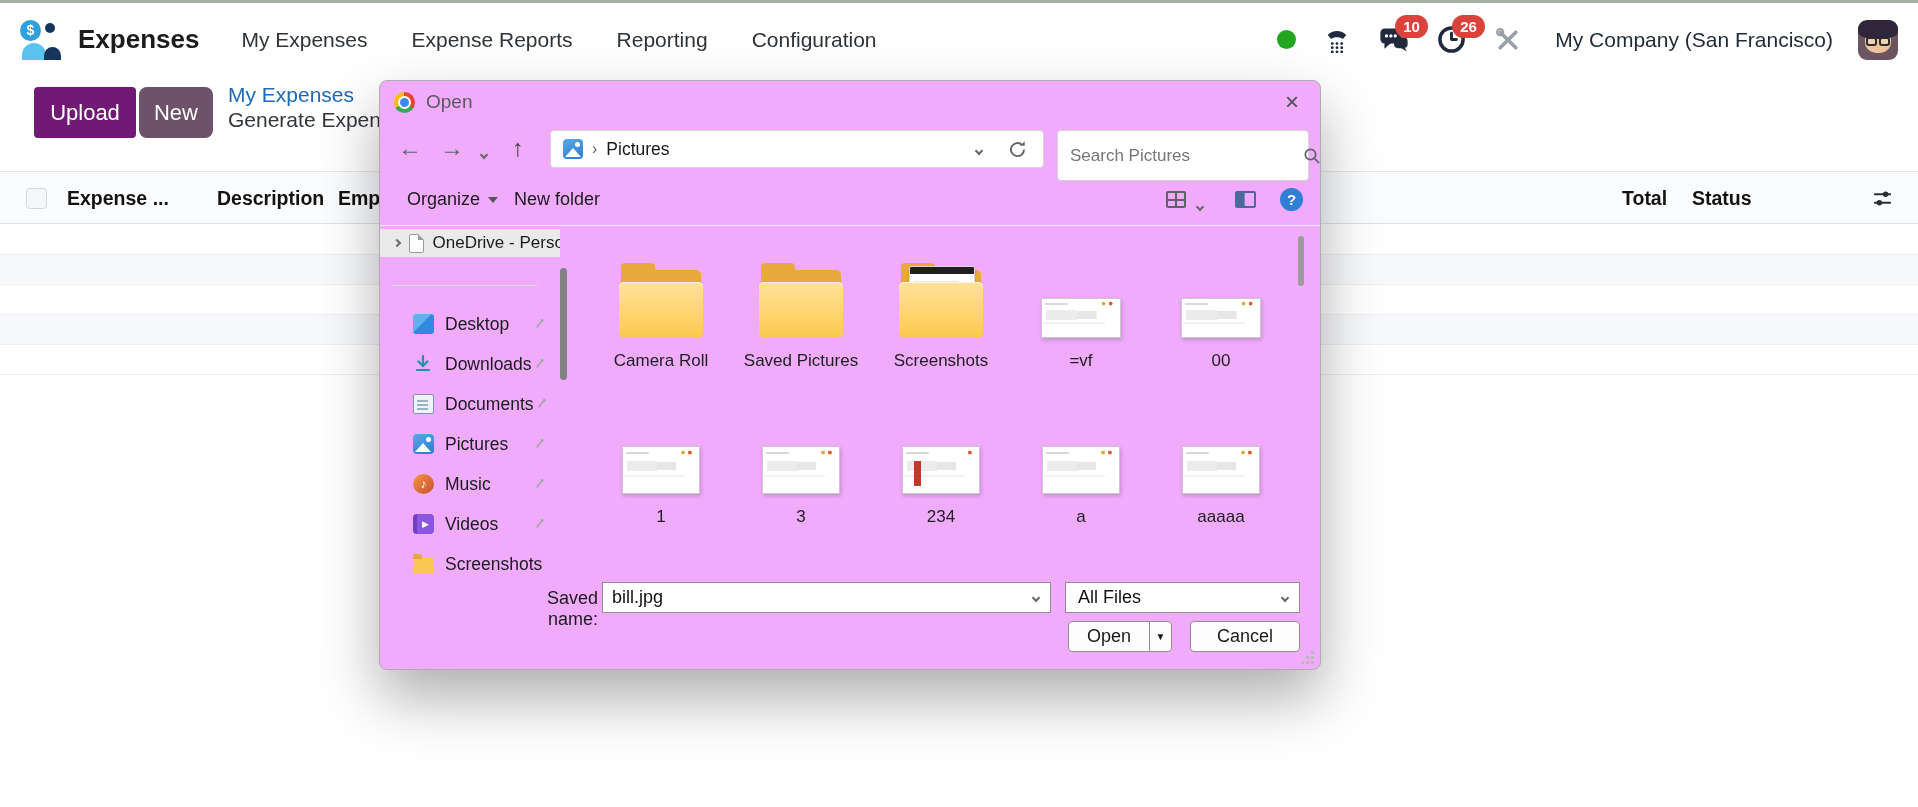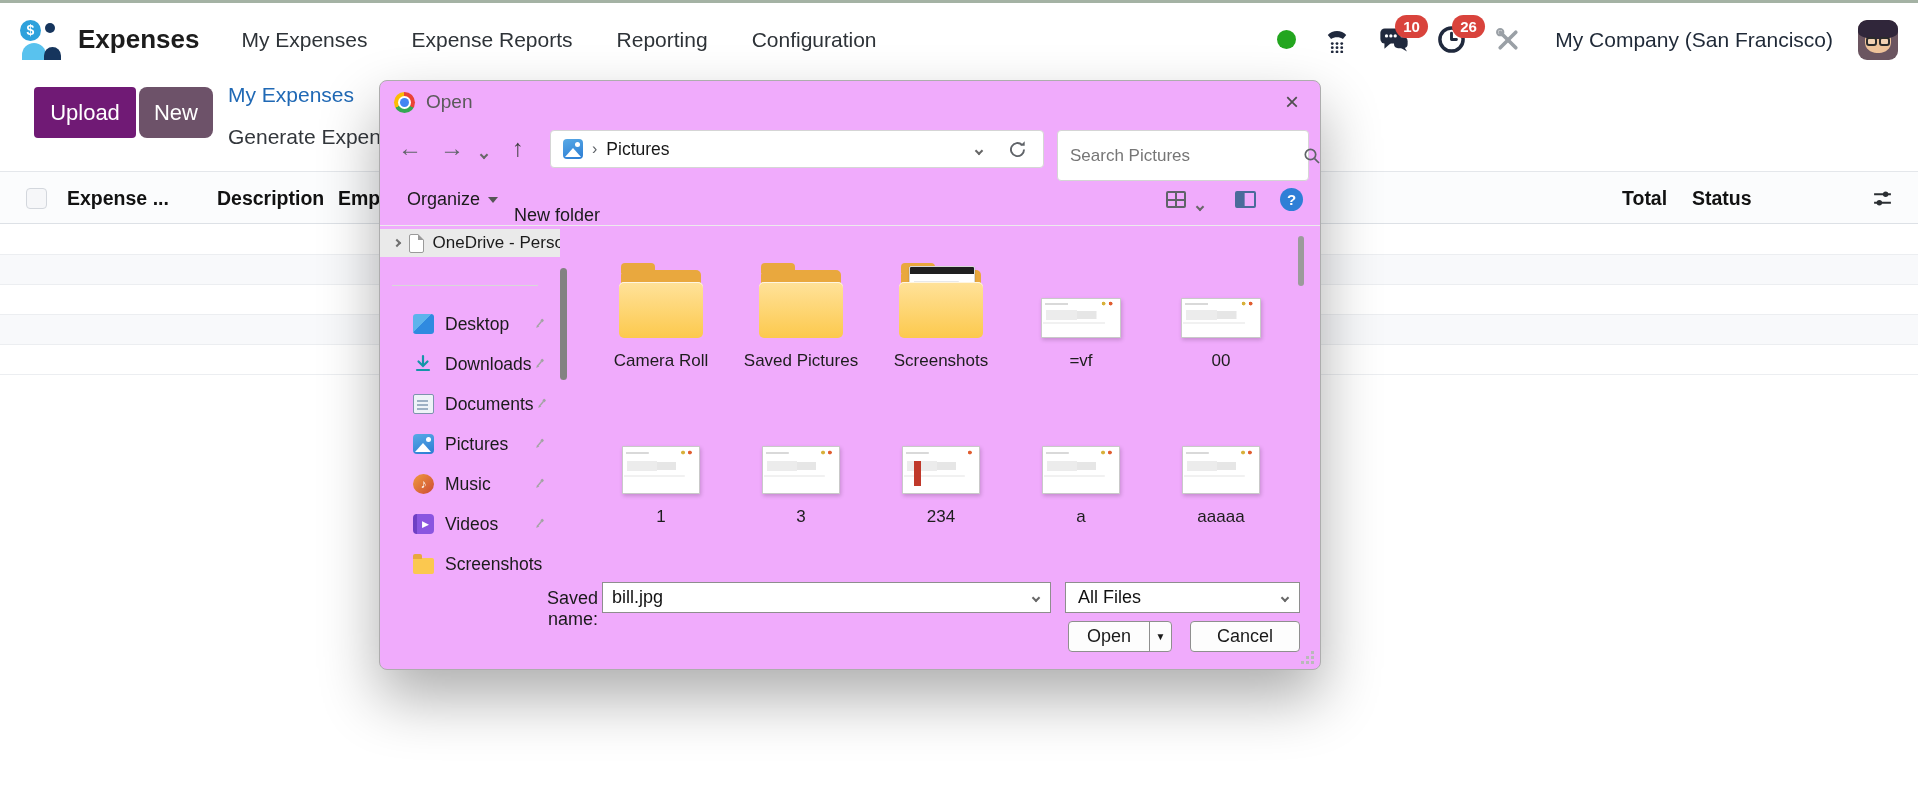--- a/index.html
+++ b/index.html
@@ -31,21 +31,21 @@
   .avatar .face { position:absolute; left:7px; top:9px; width:26px; height:24px; background:#eec39a; border-radius:45%; }
   .avatar .glasses { position:absolute; left:8px; top:17px; width:24px; height:9px; display:flex; gap:2px; }
   .avatar .glasses i { flex:1; border:2px solid #2b2b2b; border-radius:3px; background:rgba(255,255,255,.25); }
 
   
   .actionbar { position:absolute; top:76px; left:0; right:0; height:96px; background:#fff; }
   .btn-upload { position:absolute; left:26px; top:11px; width:102px; height:51px; border-radius:4px; background:#701a75; color:#fff; font-size:22px; font-weight:500; display:flex; align-items:center; justify-content:center;margin-left:8px; }
   .btn-new { position:absolute; left:139px; top:11px; width:74px; height:51px; border-radius:8px; background:#6d5269; color:#fff; font-size:22px; font-weight:500; display:flex; align-items:center; justify-content:center; }
   .crumbs { position:absolute; left:228px; top:7px; }
   .crumb-link { font-size:21px; font-weight:500; color:#2069b5; }
-  .crumb-sub { font-size:21px; color:#33373c; margin-top:18px; white-space:nowrap; }
+  .crumb-sub { font-size:21px; color:#33373c; margin-top:1px; white-space:nowrap; }
 
   
   .list-header { position:absolute; top:171px; left:0; right:0; height:53px; background:#fbfcfd; border-top:1px solid #e4e7eb; border-bottom:1px solid #dde1e6; }
   .sel-check { position:absolute; left:26px; top:16px; width:21px; height:21px; border-radius:4px; border:1px solid #d3d7dd; background:#f6f7f9; }
   .col-h { position:absolute; top:0; height:53px; line-height:53px; font-size:19.5px; font-weight:bold; color:#121212; white-space:nowrap; }
   .h-expense { left:67px; } .h-desc { left:217px; } .h-emp { left:338px; }
   .h-total { left:1622px; } .h-status { left:1692px; }
   .h-gear { position:absolute; left:1872px; top:16px; }
   .rows { position:absolute; top:225px; left:0; right:0; }
   .trow { height:30px; border-bottom:1px solid #eceef1; }
@@ -74,21 +74,21 @@
   .addr-sep { margin:0 9px; color:#5f6368; }
   .addr-loc { font-size:17.5px; color:#191919; }
   .addr-end { margin-left:auto; display:flex; align-items:center; gap:26px; padding-right:4px; }
   .search { position:absolute; left:677px; top:7px; width:252px; height:51px; border:1px solid #d5d5d5; border-radius:4px; display:flex; align-items:center; background:#fff; }
   .search input { border:none; outline:none; flex:1; height:100%; padding:0 12px; font-size:17px; font-family:inherit; color:#333; background:transparent; }
   .search input::placeholder { color:#767676; }
   .mag { margin-right:10px; flex:0 0 auto; }
 
   .d-toolbar { position:absolute; top:94px; left:0; right:0; height:51px; border-bottom:1px solid #ececec; }
   .tb-text { position:absolute; top:14px; font-size:18px; color:#1b1b1b; white-space:nowrap; display:flex; align-items:center; }
-  .t-org { left:27px; } .t-new { left:134px;margin-top:16px; }
+  .t-org { left:27px; } .t-new { left:134px; }
   .caret { width:0; height:0; border-left:5px solid transparent; border-right:5px solid transparent; border-top:6px solid #555; margin-left:8px; }
   .view-ic { position:absolute; left:786px; top:16px; width:20px; height:17px; border:2px solid #5f6368; border-radius:2px;
     background:linear-gradient(#5f6368,#5f6368) 50% 0/2px 100% no-repeat, linear-gradient(#5f6368,#5f6368) 0 50%/100% 2px no-repeat; }
   .view-chv { position:absolute; left:817px; top:21px; }
   .pane-ic { position:absolute; left:855px; top:16px; width:21px; height:17px; border:2px solid #4a6b9a; border-radius:2px; background:linear-gradient(#4a6b9a,#4a6b9a) 0 0/45% 100% no-repeat; }
   .help { position:absolute; left:900px; top:13px; width:23px; height:23px; border-radius:50%; background:#2f7fd6; color:#fff; font-size:15px; font-weight:bold; display:flex; align-items:center; justify-content:center; }
 
   .d-body { position:absolute; top:145px; left:0; right:0; height:350px; }
   .sb { position:absolute; left:0; top:0; width:186px; height:350px; overflow:hidden; }
   .sb-one { position:absolute; top:3px; left:0; width:180px; height:28px; background:#eaeaea; display:flex; align-items:center; padding-left:14px; }

